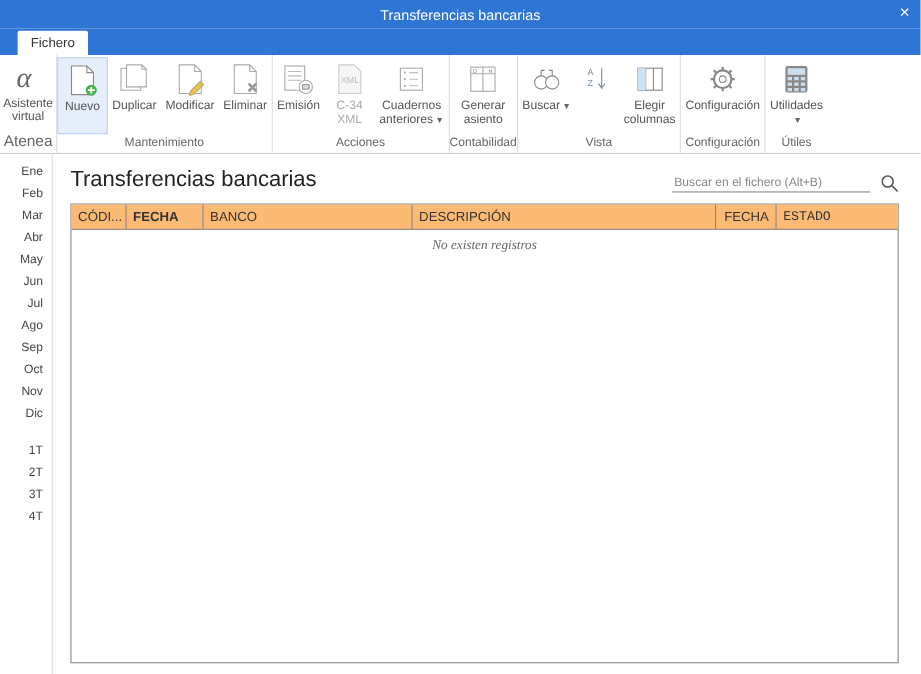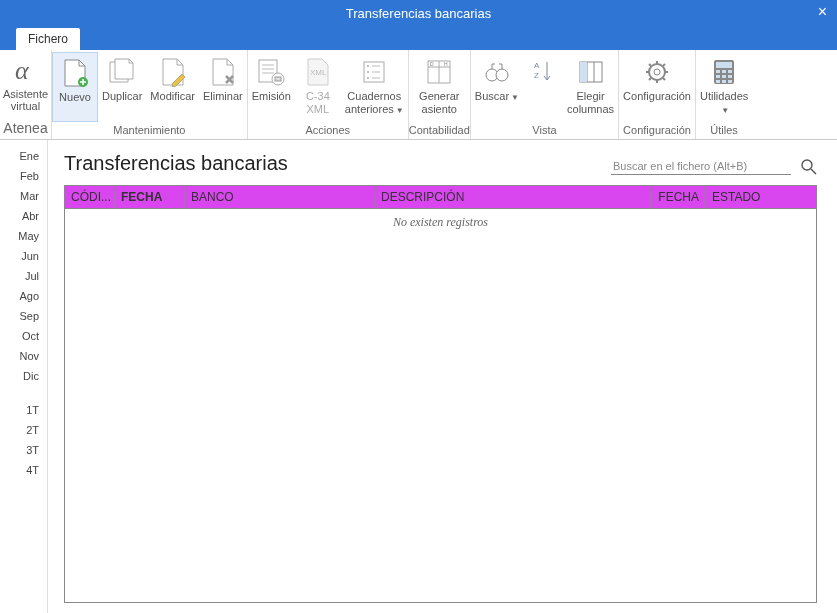--- a/index.html
+++ b/index.html
@@ -176,31 +176,31 @@
 }
 .table {
   border: 1px solid #888;
   flex: 1;
   display: flex;
   flex-direction: column;
 }
 .thead {
   display: flex;
   border-bottom: 1px solid #888;
-  background: #d946ef;
+  background: #fdba74;
 }
 .thead .th {
   border-right: 1px solid #888;
   padding: 4px 6px;
   font-size: 12px;
   color: #333;
   white-space: nowrap;
   overflow: hidden;
 }
-.thead .th:last-child { border-right: none; }
+.thead .th:last-child { border-right: none; font-family: Liberation Mono, monospace; }
 .thead .th.sorted { font-weight: bold; }
 .tbody {
   flex: 1;
   display: flex;
   justify-content: center;
   padding-top: 6px;
   font-family: Liberation Serif, serif;
 }
 .empty {
   font-style: italic;

